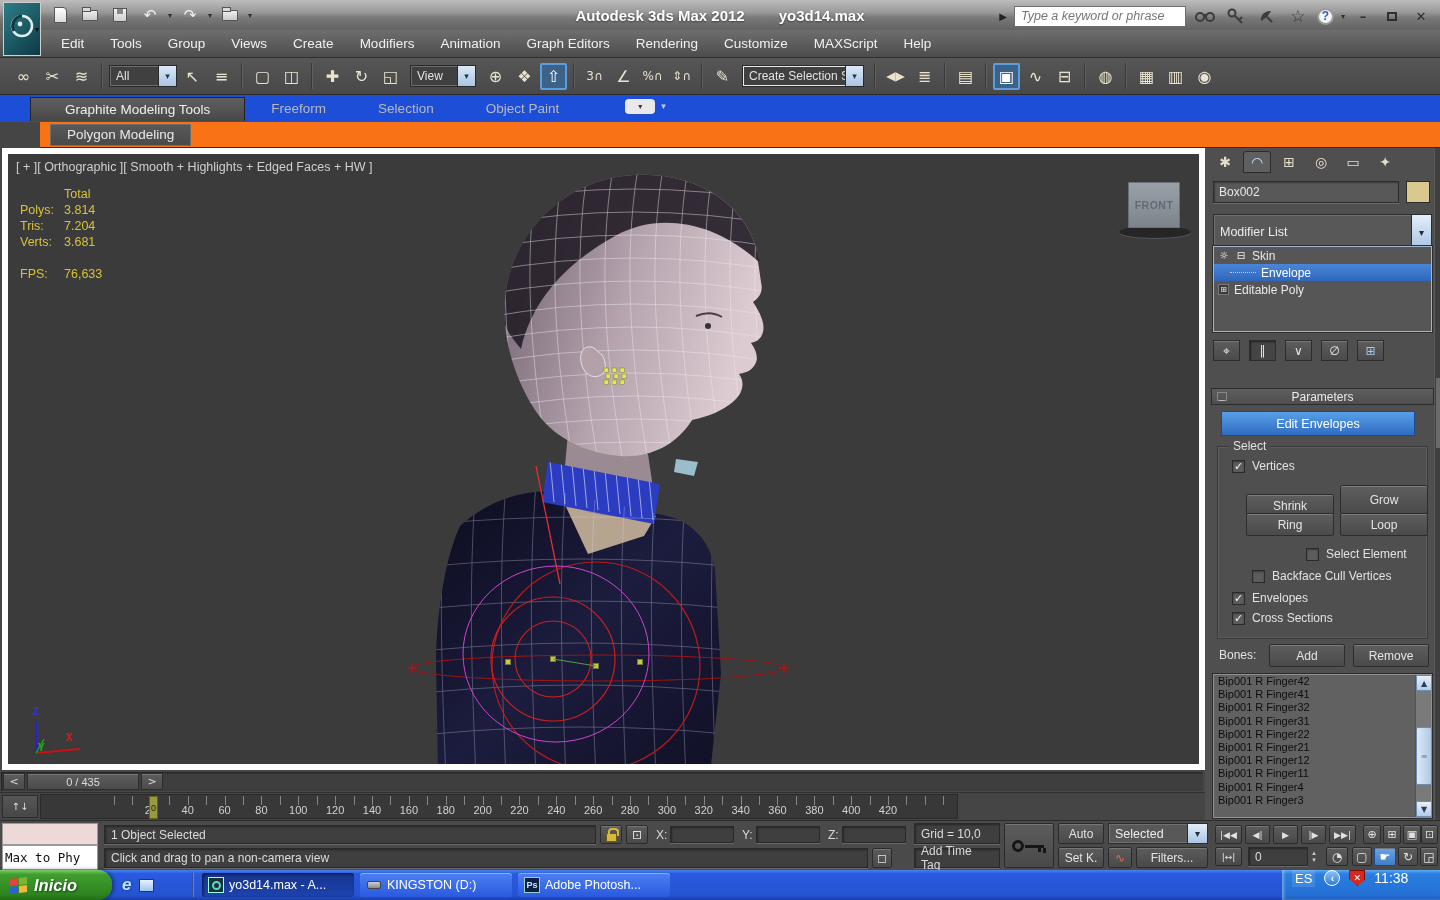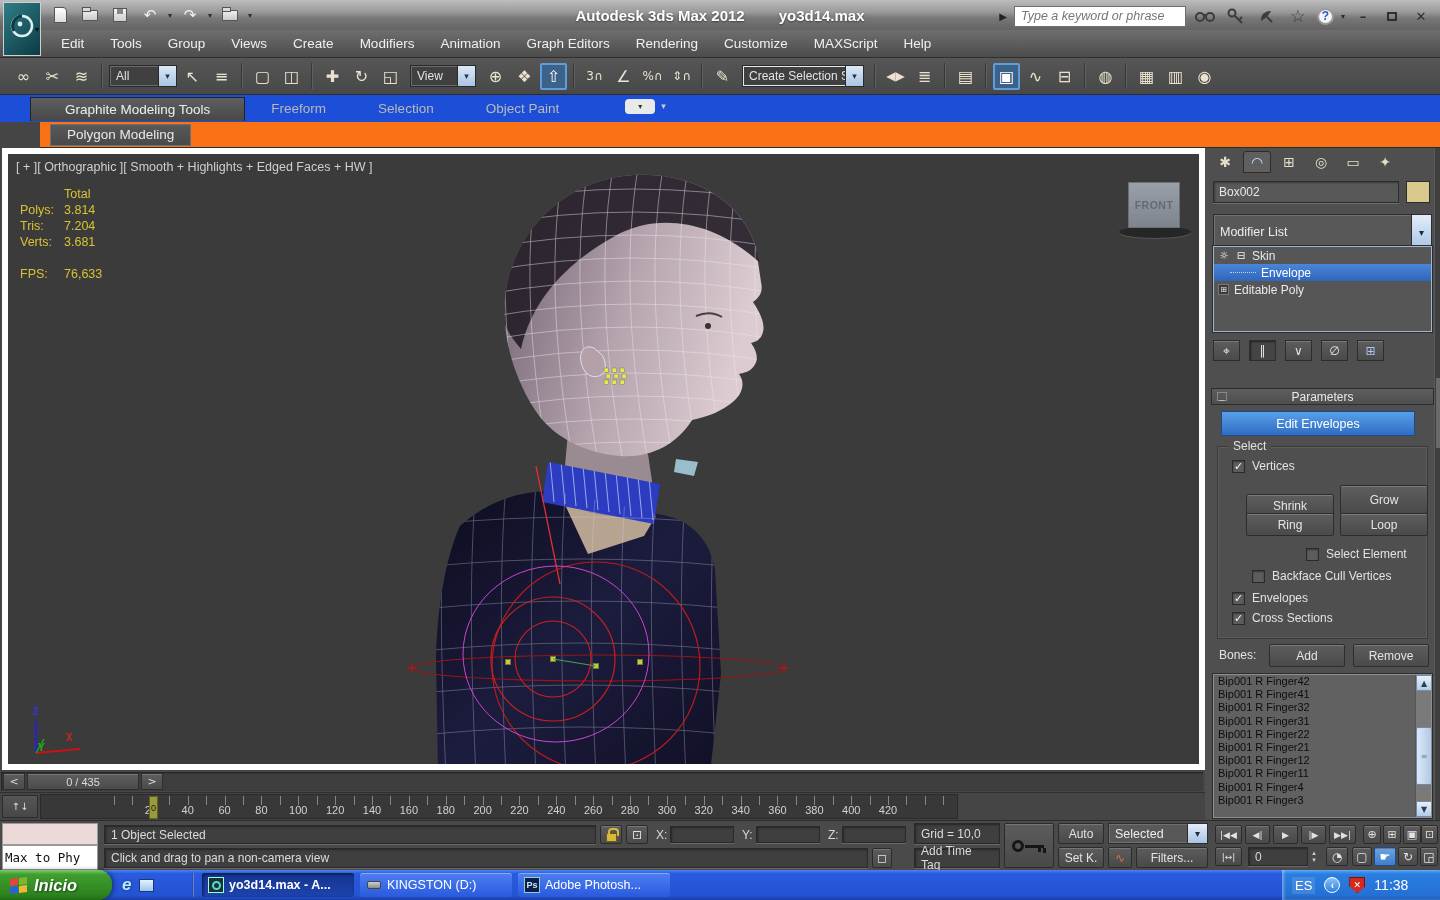--- a/index.html
+++ b/index.html
@@ -145,21 +145,21 @@
   .tb-div{position:absolute;top:3px;width:2px;height:24px;background:rgba(255,255,255,.25);border-left:1px solid rgba(0,0,40,.4);}
   .taskbtn{position:absolute;top:3px;height:24px;width:152px;border-radius:3px;display:flex;align-items:center;gap:5px;padding:0 6px;color:#fff;font-size:12.5px;white-space:nowrap;overflow:hidden;}
   .taskbtn.active{background:linear-gradient(#16348e,#1d43ae);box-shadow:inset 1px 1px 3px rgba(0,0,0,.6);}
   .taskbtn.idle{background:linear-gradient(#4d7ff2,#2a5ade);box-shadow:inset 0 1px 0 rgba(255,255,255,.35);}
   .ticon16{width:16px;height:16px;flex:none;display:flex;align-items:center;justify-content:center;font-size:9px;}
   .icon-3dsmax{background:#17343a;border:1px solid #9fd;}
   .icon-3dsmax i{width:9px;height:9px;border:2px solid #5fd5c8;border-radius:50%;display:block;}
   .icon-drive{background:transparent;}
   .icon-drive i{width:14px;height:8px;background:linear-gradient(#cfcfcf,#8a8a8a);border:1px solid #444;border-radius:2px;display:block;}
   .icon-ps{background:#0a2048;border:1px solid #9cc;color:#cfe4ff;font-weight:bold;}
-  #systray{position:absolute;right:0;top:0;width:158px;height:30px;background:linear-gradient(180deg,#4a9ef2 0%,#2a7de0 15%,#2470d4 85%,#1857b0 100%);box-shadow:inset 2px 0 3px rgba(255,255,255,.35);display:flex;align-items:center;gap:9px;padding-left:10px;}
+  #systray{position:absolute;right:0;top:0;width:158px;height:30px;background:linear-gradient(180deg,#4a9ef2 0%,#2a7de0 15%,#2470d4 85%,#1857b0 100%);box-shadow:inset 2px 0 3px rgba(255,255,255,.35);display:flex;align-items:flex-start;gap:9px;padding-left:10px;}
   #lang-es{color:#fff;font-size:13px;background:rgba(255,255,255,.12);padding:1px 3px;}
   #tray-chevron{width:16px;height:16px;border-radius:50%;background:linear-gradient(#8ec2f7,#2e7de0);border:1px solid #fff;color:#fff;font-size:10px;font-weight:bold;display:flex;align-items:center;justify-content:center;}
   #tray-shield{width:16px;height:16px;background:#d42a1e;border:1px solid #7a0f08;clip-path:polygon(0 0,100% 0,100% 60%,50% 100%,0 60%);color:#fff;font-size:9px;font-weight:bold;display:flex;align-items:center;justify-content:center;}
   #tray-clock{color:#fff;font-size:14px;}
 </style>
 </head>
 <body>
 
 <div id="app">
 
@@ -664,21 +664,21 @@
           <i style="background:#f3b53a;"></i>
       </span>
       <span id="start-label">Inicio</span>
     </div>
     <div id="quicklaunch">
       <span class="ql-e">e</span>
       <span class="ql-win"></span>
     </div>
     <span class="tb-div" style="left:192px;"></span>
     <div id="task-buttons">
-        <div class="taskbtn active" style="left: 202px; font-weight: bold;">
+        <div class="taskbtn active" style="left: 202px;">
           <span class="ticon16 icon-3dsmax">
             <i></i>
           </span>
           <span>yo3d14.max - A...</span>
         </div>
         <div class="taskbtn idle" style="left: 360px;">
           <span class="ticon16 icon-drive">
             <i></i>
           </span>
           <span>KINGSTON (D:)</span>

